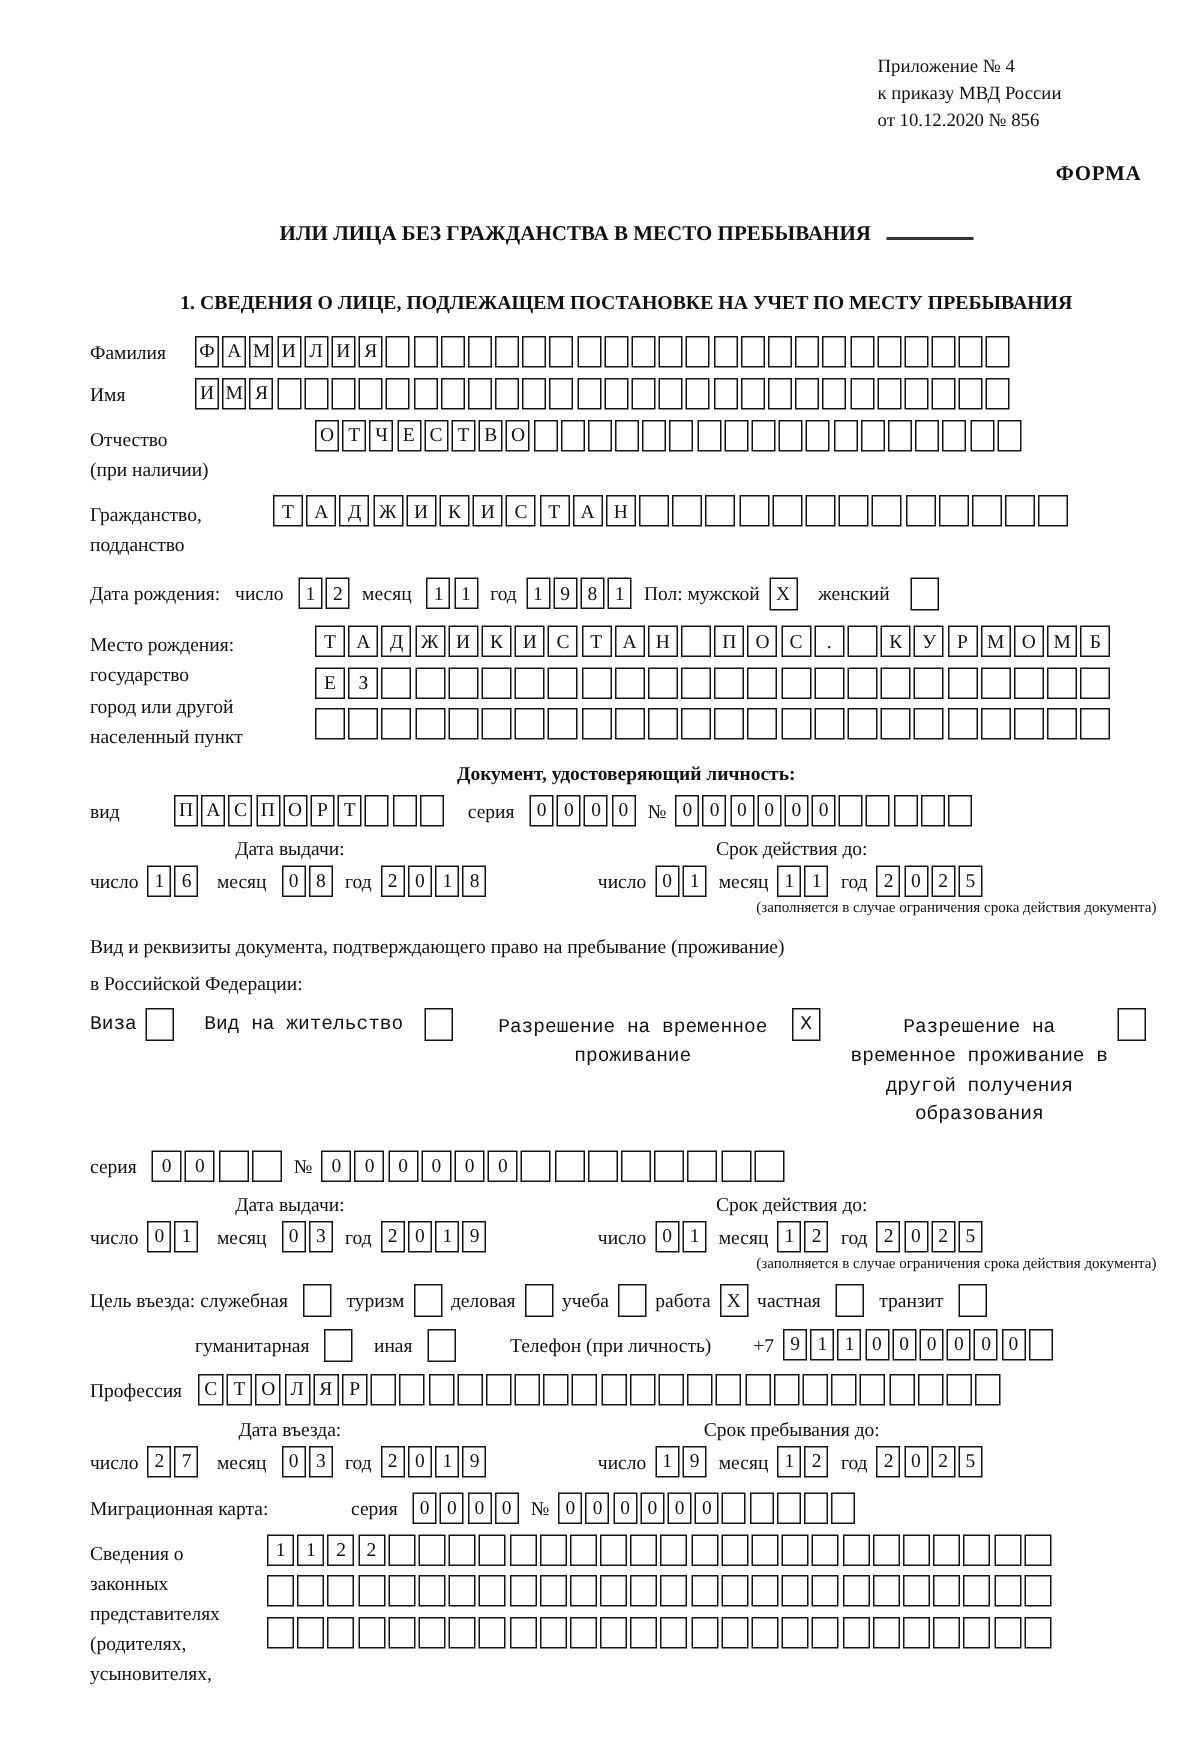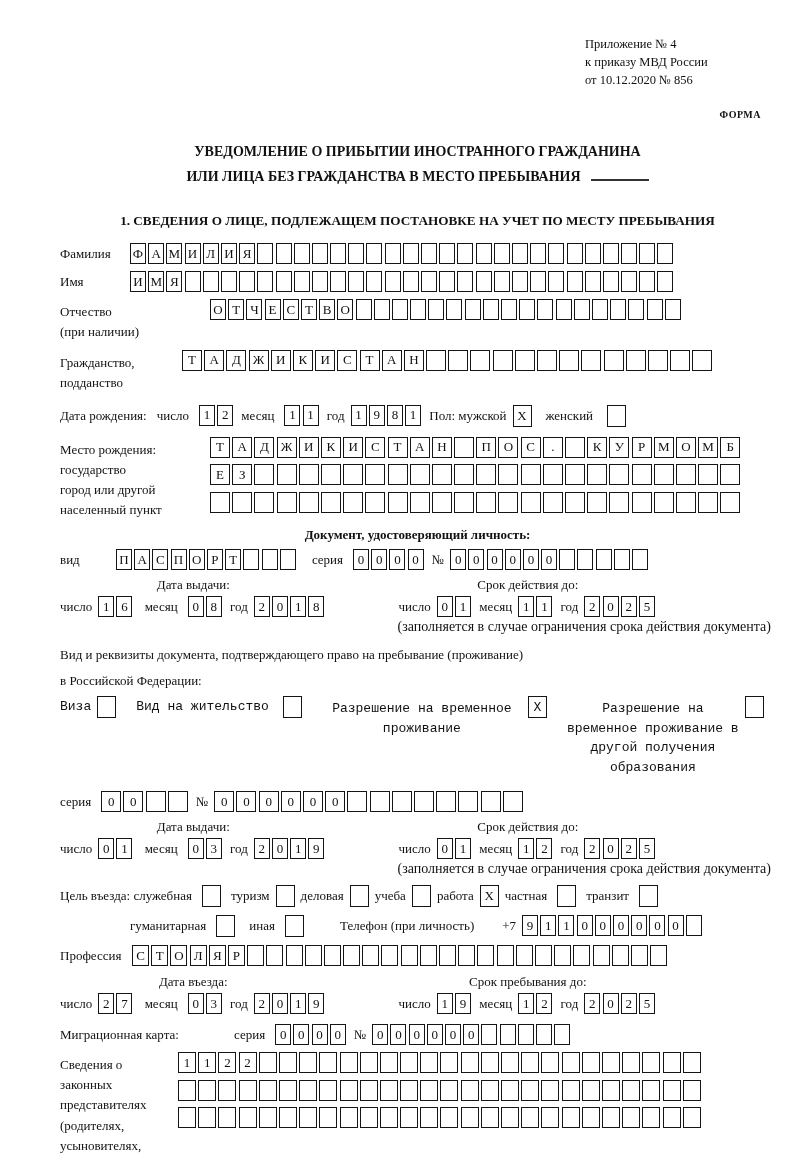--- a/index.html
+++ b/index.html
@@ -6,21 +6,21 @@
   html,body { background:#fff; }
   body {
     width: 800px; min-height: 1163px;
     padding: 36px 25px 30px 60px;
     font-family: "Liberation Serif", "DejaVu Serif", serif;
     font-size: 13px; color: #111;
   }
   
   .hdr-right { margin-left: auto; width: 190px; line-height: 1.42; font-size: 12.5px; }
   .hdr-right .grp2 { margin-top: 7px; }
-  .forma { text-align: right; font-weight: bold; font-size: 10px; margin: 20px 14px 0 0; letter-spacing: .5px; }
+  .forma { text-align: right; font-weight: bold; font-size: 14px; margin: 20px 14px 0 0; letter-spacing: .5px; }
   .title { text-align: center; font-weight: bold; font-size: 14px; margin-top: 20px; line-height: 1.75; }
   .uline { display: inline-block; width: 58px; border-bottom: 2px solid #333; margin-left: 10px; }
   .sec-heading { text-align: center; font-weight: bold; font-size: 13.2px; margin-top: 24px; margin-bottom: 14px; }
 
   
   .row { display: flex; align-items: flex-start; margin-bottom: 7px; }
   .lbl { flex: none; padding-top: 3px; }
   .lbl2 { line-height: 1.55; }
   .w70  { width: 70px; }
   .w150 { width: 150px; }
@@ -50,21 +50,21 @@
   .stack6 > * { margin-bottom: 6.5px; }
   .stack6 > *:last-child { margin-bottom: 0; }
 
   .center-b { text-align: center; font-weight: bold; margin: 6px 0 6px 0; font-size: 13px; }
 
   
   .date-pair { display: flex; margin-bottom: 2px; align-items: flex-end; }
   .date-col { }
   .date-col .dhead { text-align: center; margin-bottom: 3px; }
   .dline { display: flex; align-items: flex-start; }
-  .note-right { text-align: right; font-size: 14px; padding-right: 4px; margin: 2px 0 8px 0; }
+  .note-right { text-align: right; font-size: 10px; padding-right: 4px; margin: 2px 0 8px 0; }
 
   .para { line-height: 1.8; margin-bottom: 2px; }
 
   .opt-row { display: flex; align-items: flex-start; margin: 4px 0 10px 0; font-family: Liberation Mono, monospace; }
   .opt-text-c { text-align: center; line-height: 1.5; }
   .wopt1 { width: 200px; }
   .wopt2 { width: 172px; }
 
   .purpose-line { display: flex; align-items: flex-start; margin-bottom: 8px; flex-wrap: nowrap; }
 </style>
@@ -73,21 +73,20 @@
 
 <div class="hdr-right">
   <div>Приложение № 4</div>
   <div>к приказу МВД России</div>
   <div>от 10.12.2020 № 856</div>
 </div>
 
 <div class="forma">ФОРМА</div>
 
 <div class="title">
-  <div>УВЕДОМЛЕНИЕ О ПРИБЫТИИ ИНОСТРАННОГО ГРАЖДАНИНА</div>
   <div><span>ИЛИ ЛИЦА БЕЗ ГРАЖДАНСТВА В МЕСТО ПРЕБЫВАНИЯ</span><span class="uline"></span></div>
 </div>
 
 <div class="sec-heading">1. СВЕДЕНИЯ О ЛИЦЕ, ПОДЛЕЖАЩЕМ ПОСТАНОВКЕ НА УЧЕТ ПО МЕСТУ ПРЕБЫВАНИЯ</div>
 
 <div class="row">
   <span class="lbl w70">Фамилия</span>
   <span class="boxes">
       <span class="cell">Ф</span>
       <span class="cell">А</span>

